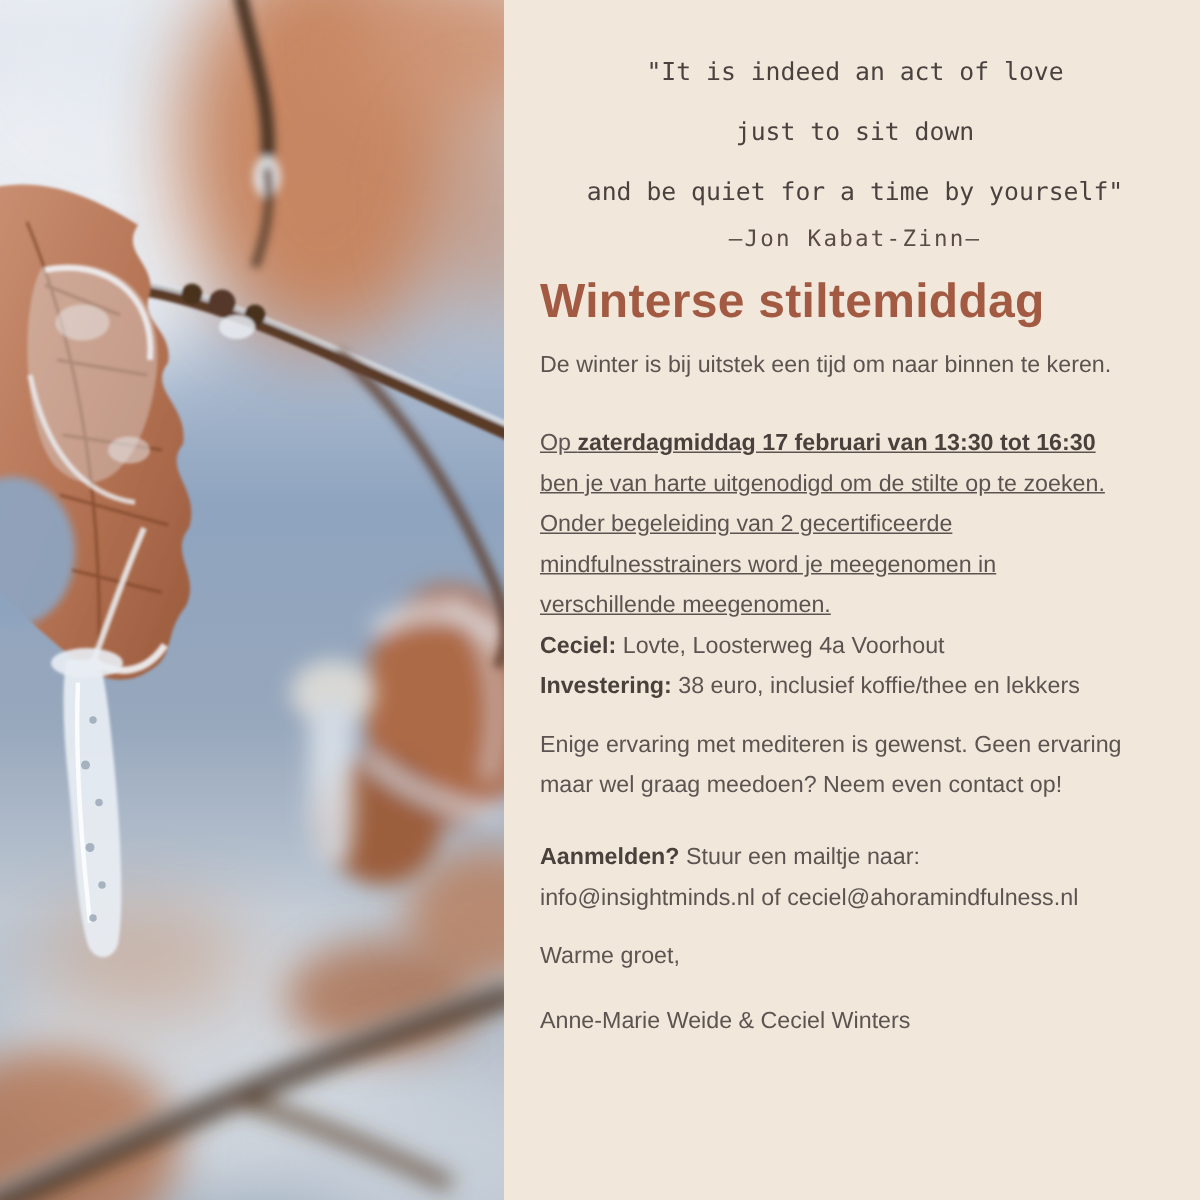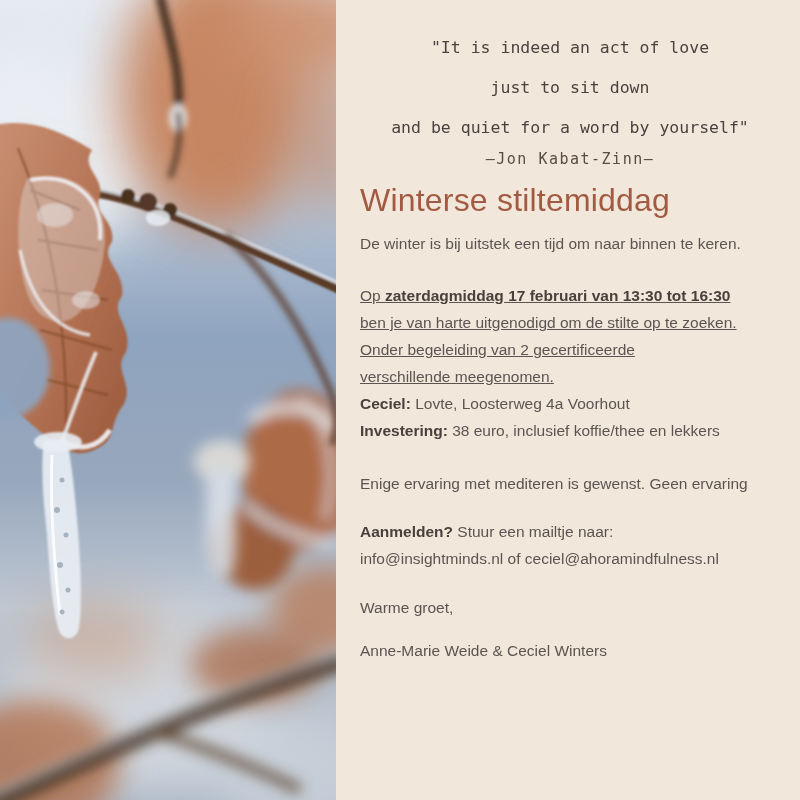--- a/index.html
+++ b/index.html
@@ -17,33 +17,33 @@
     font-size:15.5px;
     color:var(--body-text,#5d5452);
   }
 
   .quote { text-align:center; font-family:"DejaVu Sans Mono",monospace; color:var(--quote-text,#4b4240); }
   .quote-line { font-size:16.5px; line-height:40px; height:40px; white-space:nowrap; }
   .attribution { font-size:15px; line-height:22px; letter-spacing:1.5px; color:var(--attribution-text,#5a4c44);text-align:center; }
 
   .title {
     margin:12px 0 0; font-family:"Liberation Sans",sans-serif;
-    font-weight:normal; font-size:32px; line-height:36px;
+    font-weight:bold; font-size:32px; line-height:36px;
     color:var(--title-color,#a25b42); letter-spacing:0.2px;
   }
 
   .line { line-height:27px; white-space:nowrap; }
   .b { font-weight:bold; color:var(--bold-text,#4a403c); }
 
   .intro      { margin-top:12px; }
   .event      { margin-top:25px;text-decoration:underline; }
   .details    { margin-top:0; }
-  .experience { margin-top:26px; }
+  .experience { margin-top:12px; }
   .signup     { margin-top:21px; }
-  .closing    { margin-top:22px; }
+  .closing    { margin-top:12px; }
   .signature  { margin-top:3px; }
 </style>
 </head>
 <body>
 
 <div class="flyer">
 
   <div class="photo">
     <svg viewBox="0 0 336 800" width="336" height="800" preserveAspectRatio="none" aria-hidden="true">
       <defs>
@@ -165,48 +165,50 @@
         </g>
       </g>
     </svg>
   </div>
 
   <div class="panel">
 
     <div class="quote">
       <div class="quote-line">"It is indeed an act of love</div>
       <div class="quote-line">just to sit down</div>
-      <div class="quote-line">and be quiet for a word by yourself"</div>
+      <div class="quote-line">and be quiet for a time by yourself"</div>
       <div class="attribution">–Jon Kabat-Zinn–</div>
     </div>
 
     <h1 class="title">Winterse stiltemiddag</h1>
 
     <p class="intro line">De winter is bij uitstek een tijd om naar binnen te keren.</p>
 
     <div class="event">
       <div class="line">
         <span>Op </span><span class="b">zaterdagmiddag 17 februari van 13:30 tot 16:30</span>
       </div>
       <div class="line">ben je van harte uitgenodigd om de stilte op te zoeken.</div>
       <div class="line">Onder begeleiding van 2 gecertificeerde</div>
+      <div class="line">mindfulnesstrainers word je meegenomen in</div>
       <div class="line">verschillende meegenomen.</div>
     </div>
 
     <div class="details">
       <div class="line">
         <span class="b">Ceciel:</span><span> Lovte, Loosterweg 4a Voorhout</span>
       </div>
       <div class="line">
         <span class="b">Investering:</span><span> 38 euro, inclusief koffie/thee en lekkers</span>
       </div>
     </div>
 
     <div class="experience">
       <div class="line">Enige ervaring met mediteren is gewenst. Geen ervaring</div>
+      <div class="line">maar wel graag meedoen? Neem even contact op!</div>
     </div>
 
     <div class="signup">
       <div class="line">
         <span class="b">Aanmelden?</span><span> Stuur een mailtje naar:</span>
       </div>
       <div class="line">info@insightminds.nl of ceciel@ahoramindfulness.nl</div>
     </div>
 
     <p class="closing line">Warme groet,</p>

